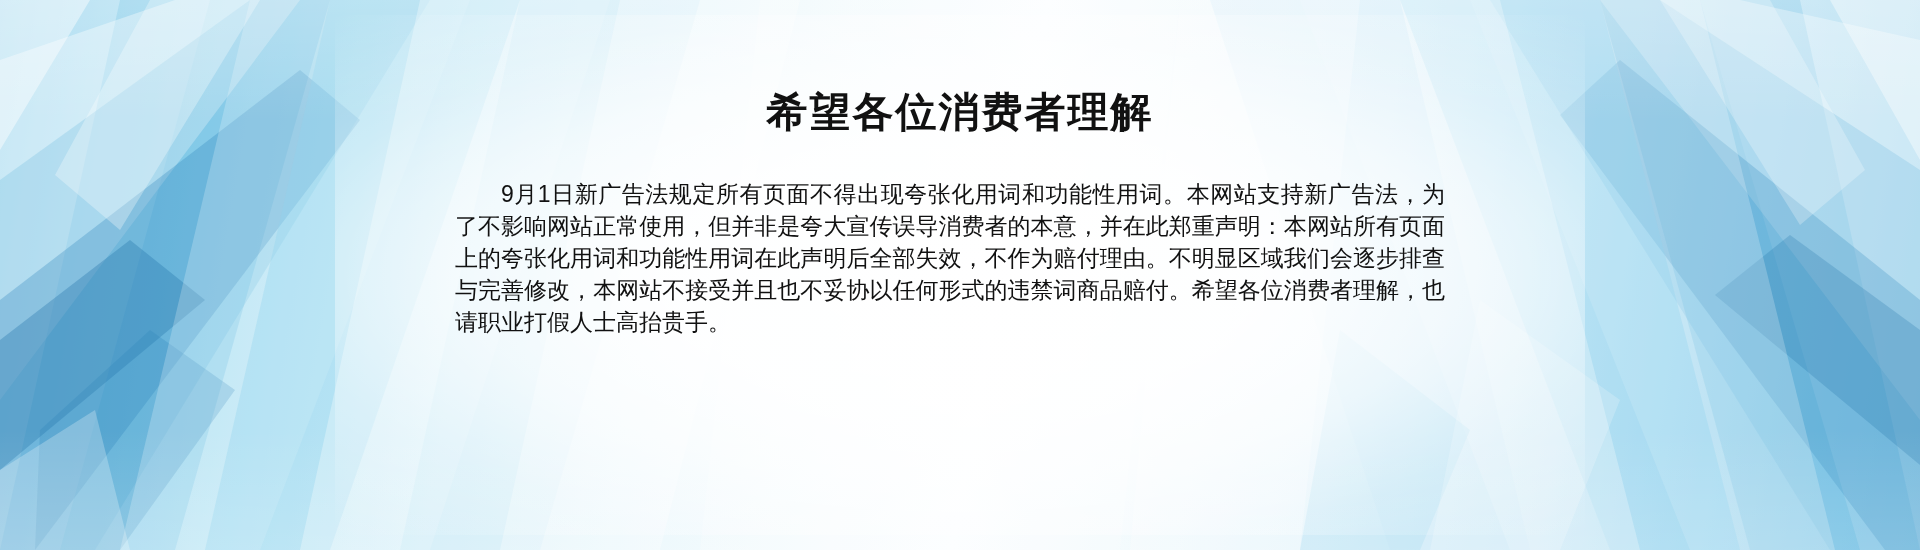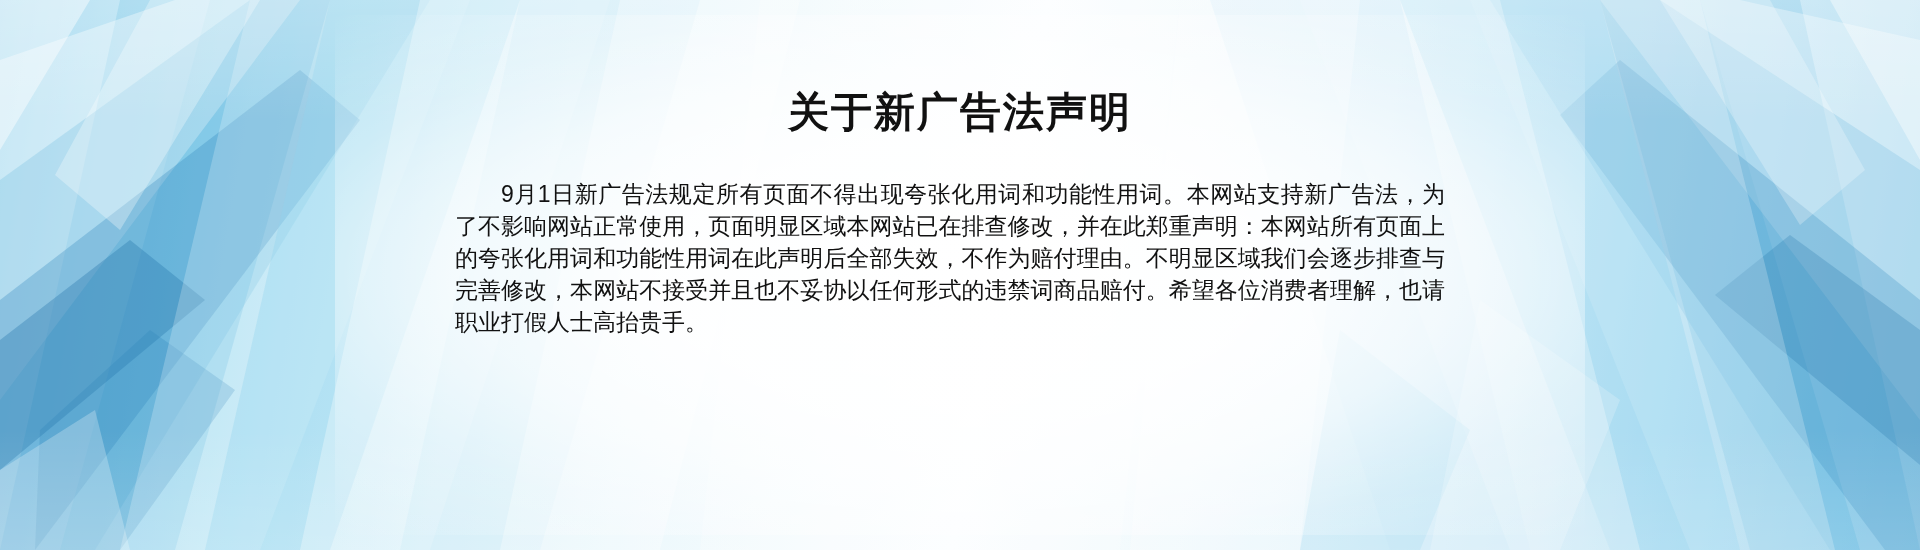--- a/index.html
+++ b/index.html
@@ -156,20 +156,20 @@
       <polygon points="1180,0 1360,0 1300,550 1130,550" fill="#ffffff" opacity="0.28"></polygon>
       <polygon points="760,0 1180,0 1120,550 700,550" fill="#ffffff" opacity="0.22"></polygon>
     </svg>
 
     <div class="glow"></div>
     <div class="vignette"></div>
   </div>
 
   <div class="content">
 
-    <div class="title">关于新广告法声明</div>
+    <div class="title">希望各位消费者理解</div>
 
     <div class="bodyblock">
-      <p class="p-indent">9月1日新广告法规定所有页面不得出现夸张化用词和功能性用词。本网站支持新广告法，为了不影响网站正常使用，页面明显区域本网站已在排查修改，并在此郑重声明：本网站所有页面上的夸张化用词和功能性用词在此声明后全部失效，不作为赔付理由。不明显区域我们会逐步排查与完善修改，本网站不接受并且也不妥协以任何形式的违禁词商品赔付。希望各位消费者理解，也请职业打假人士高抬贵手。</p>
+      <p class="p-indent">9月1日新广告法规定所有页面不得出现夸张化用词和功能性用词。本网站支持新广告法，为了不影响网站正常使用，但并非是夸大宣传误导消费者的本意，并在此郑重声明：本网站所有页面上的夸张化用词和功能性用词在此声明后全部失效，不作为赔付理由。不明显区域我们会逐步排查与完善修改，本网站不接受并且也不妥协以任何形式的违禁词商品赔付。希望各位消费者理解，也请职业打假人士高抬贵手。</p>
     </div>
 
   </div>
 </div>
 
 </body></html>

